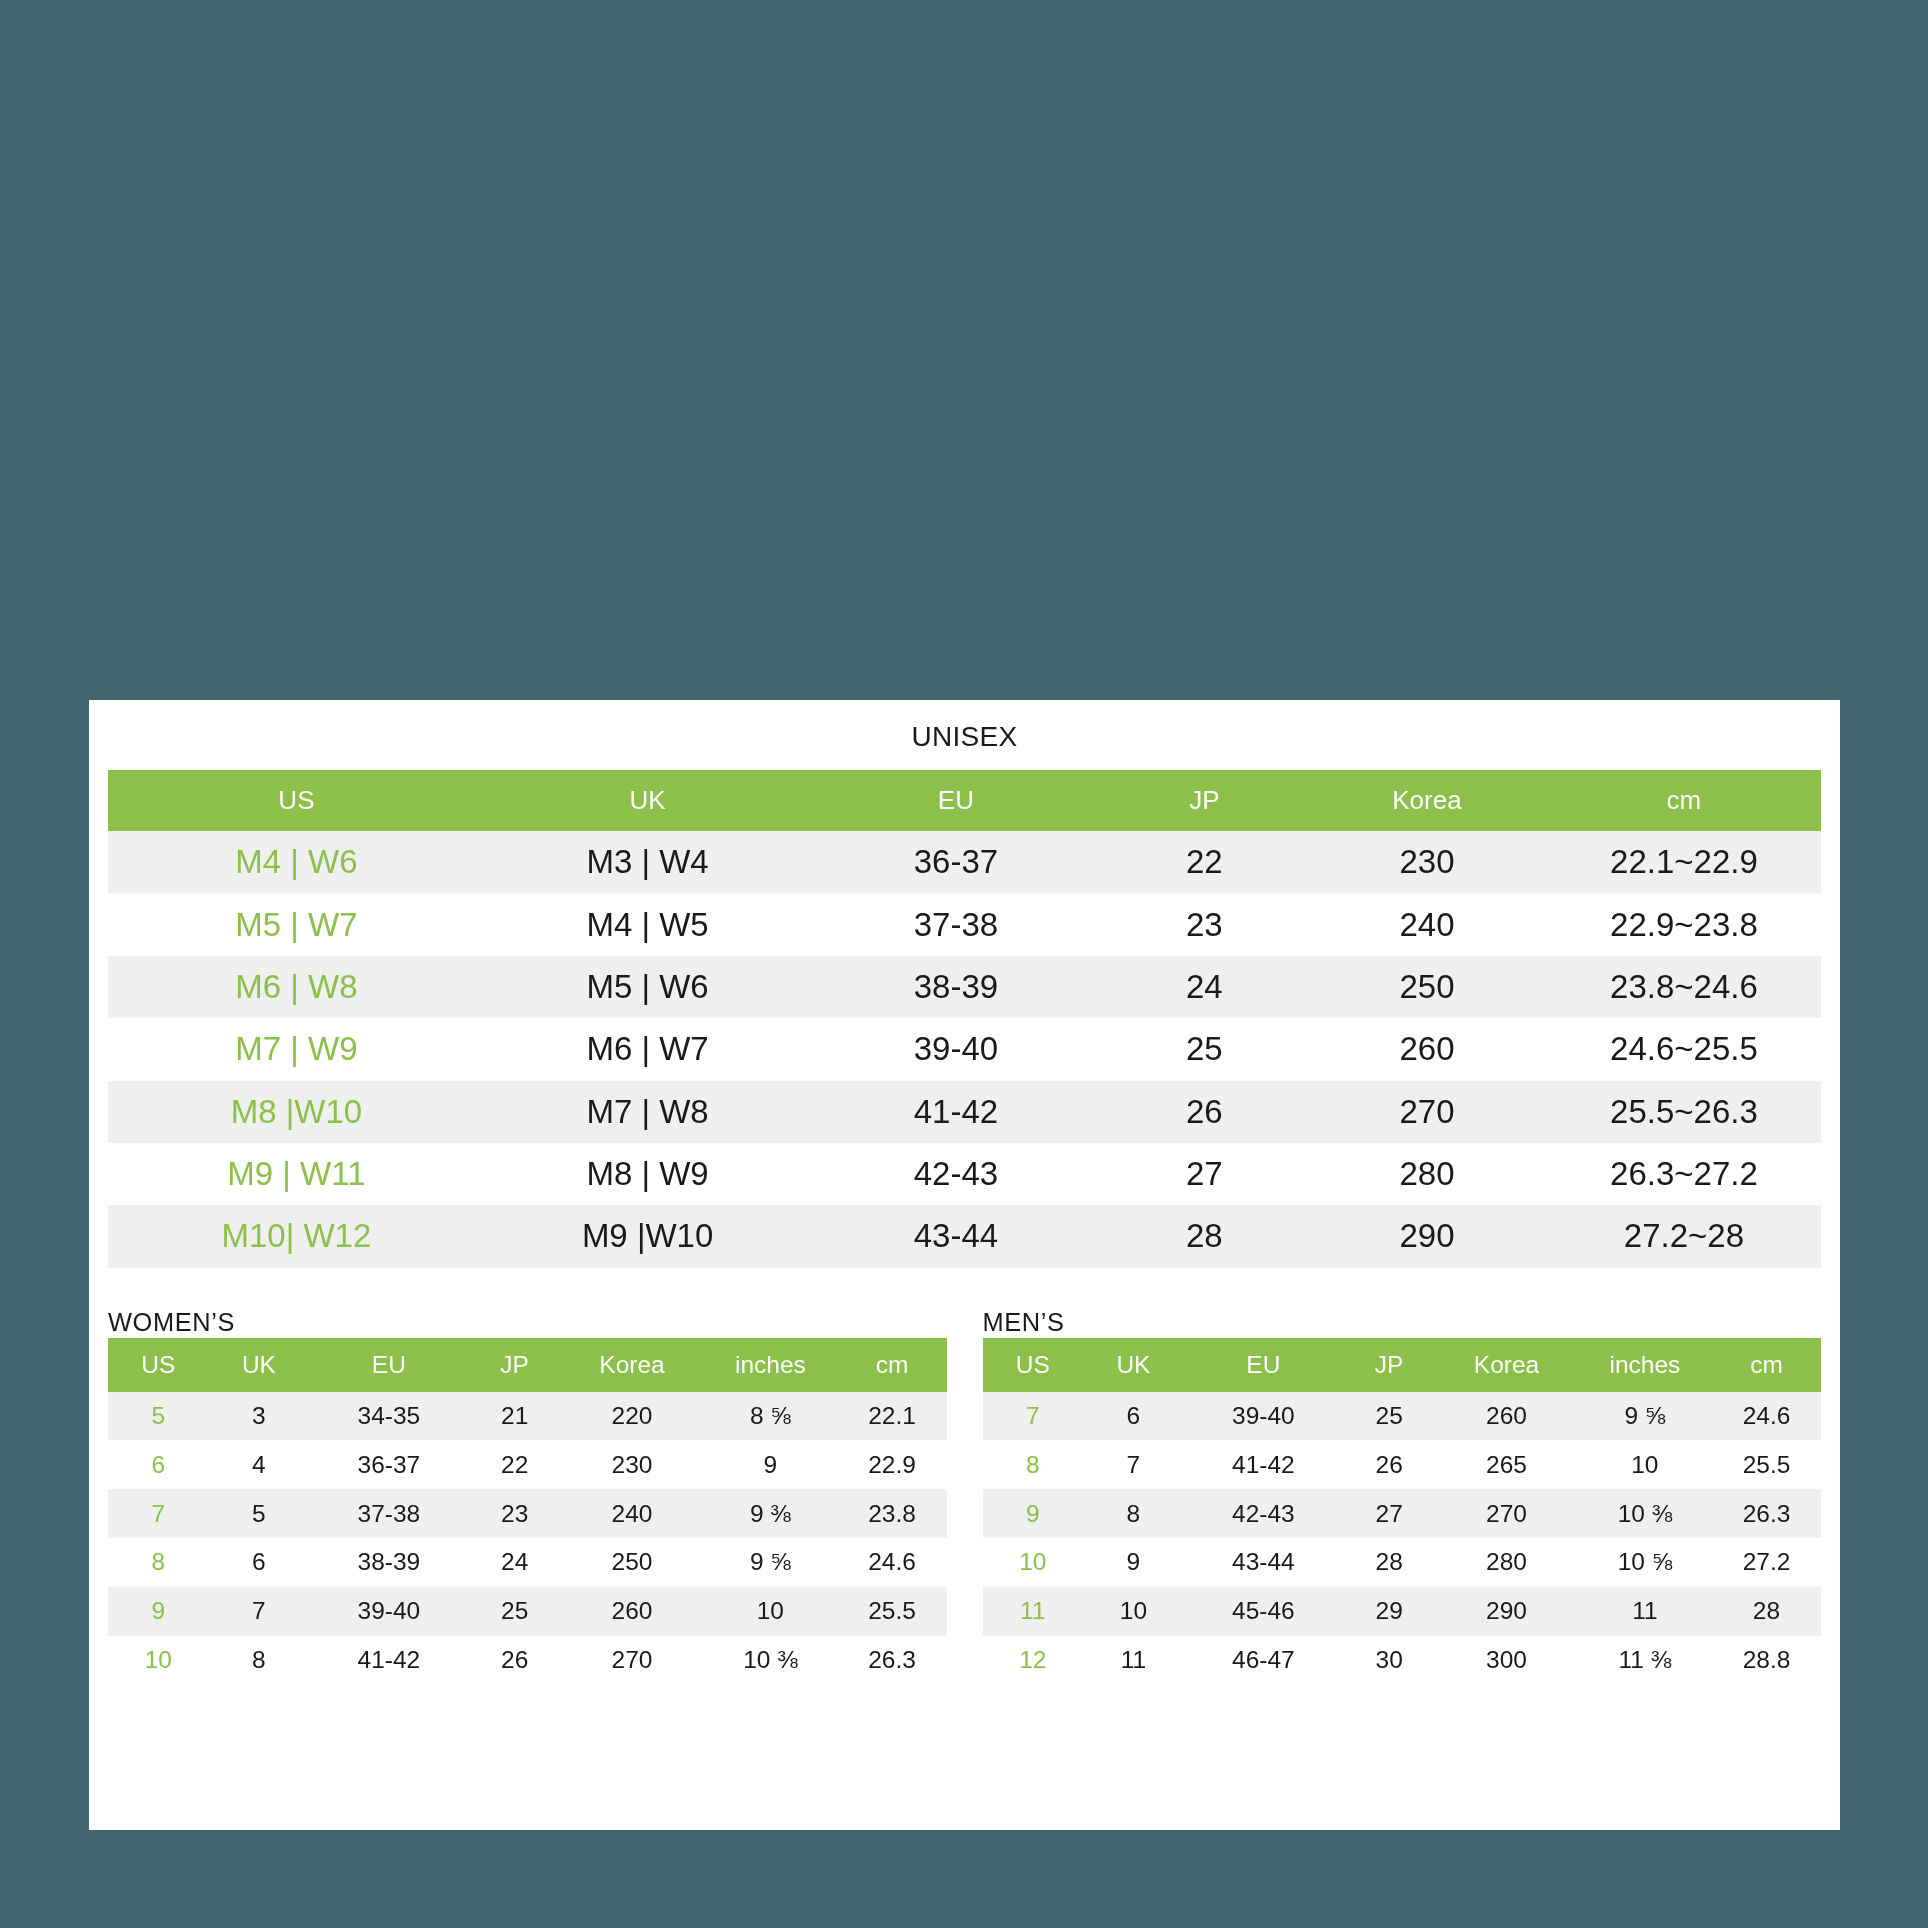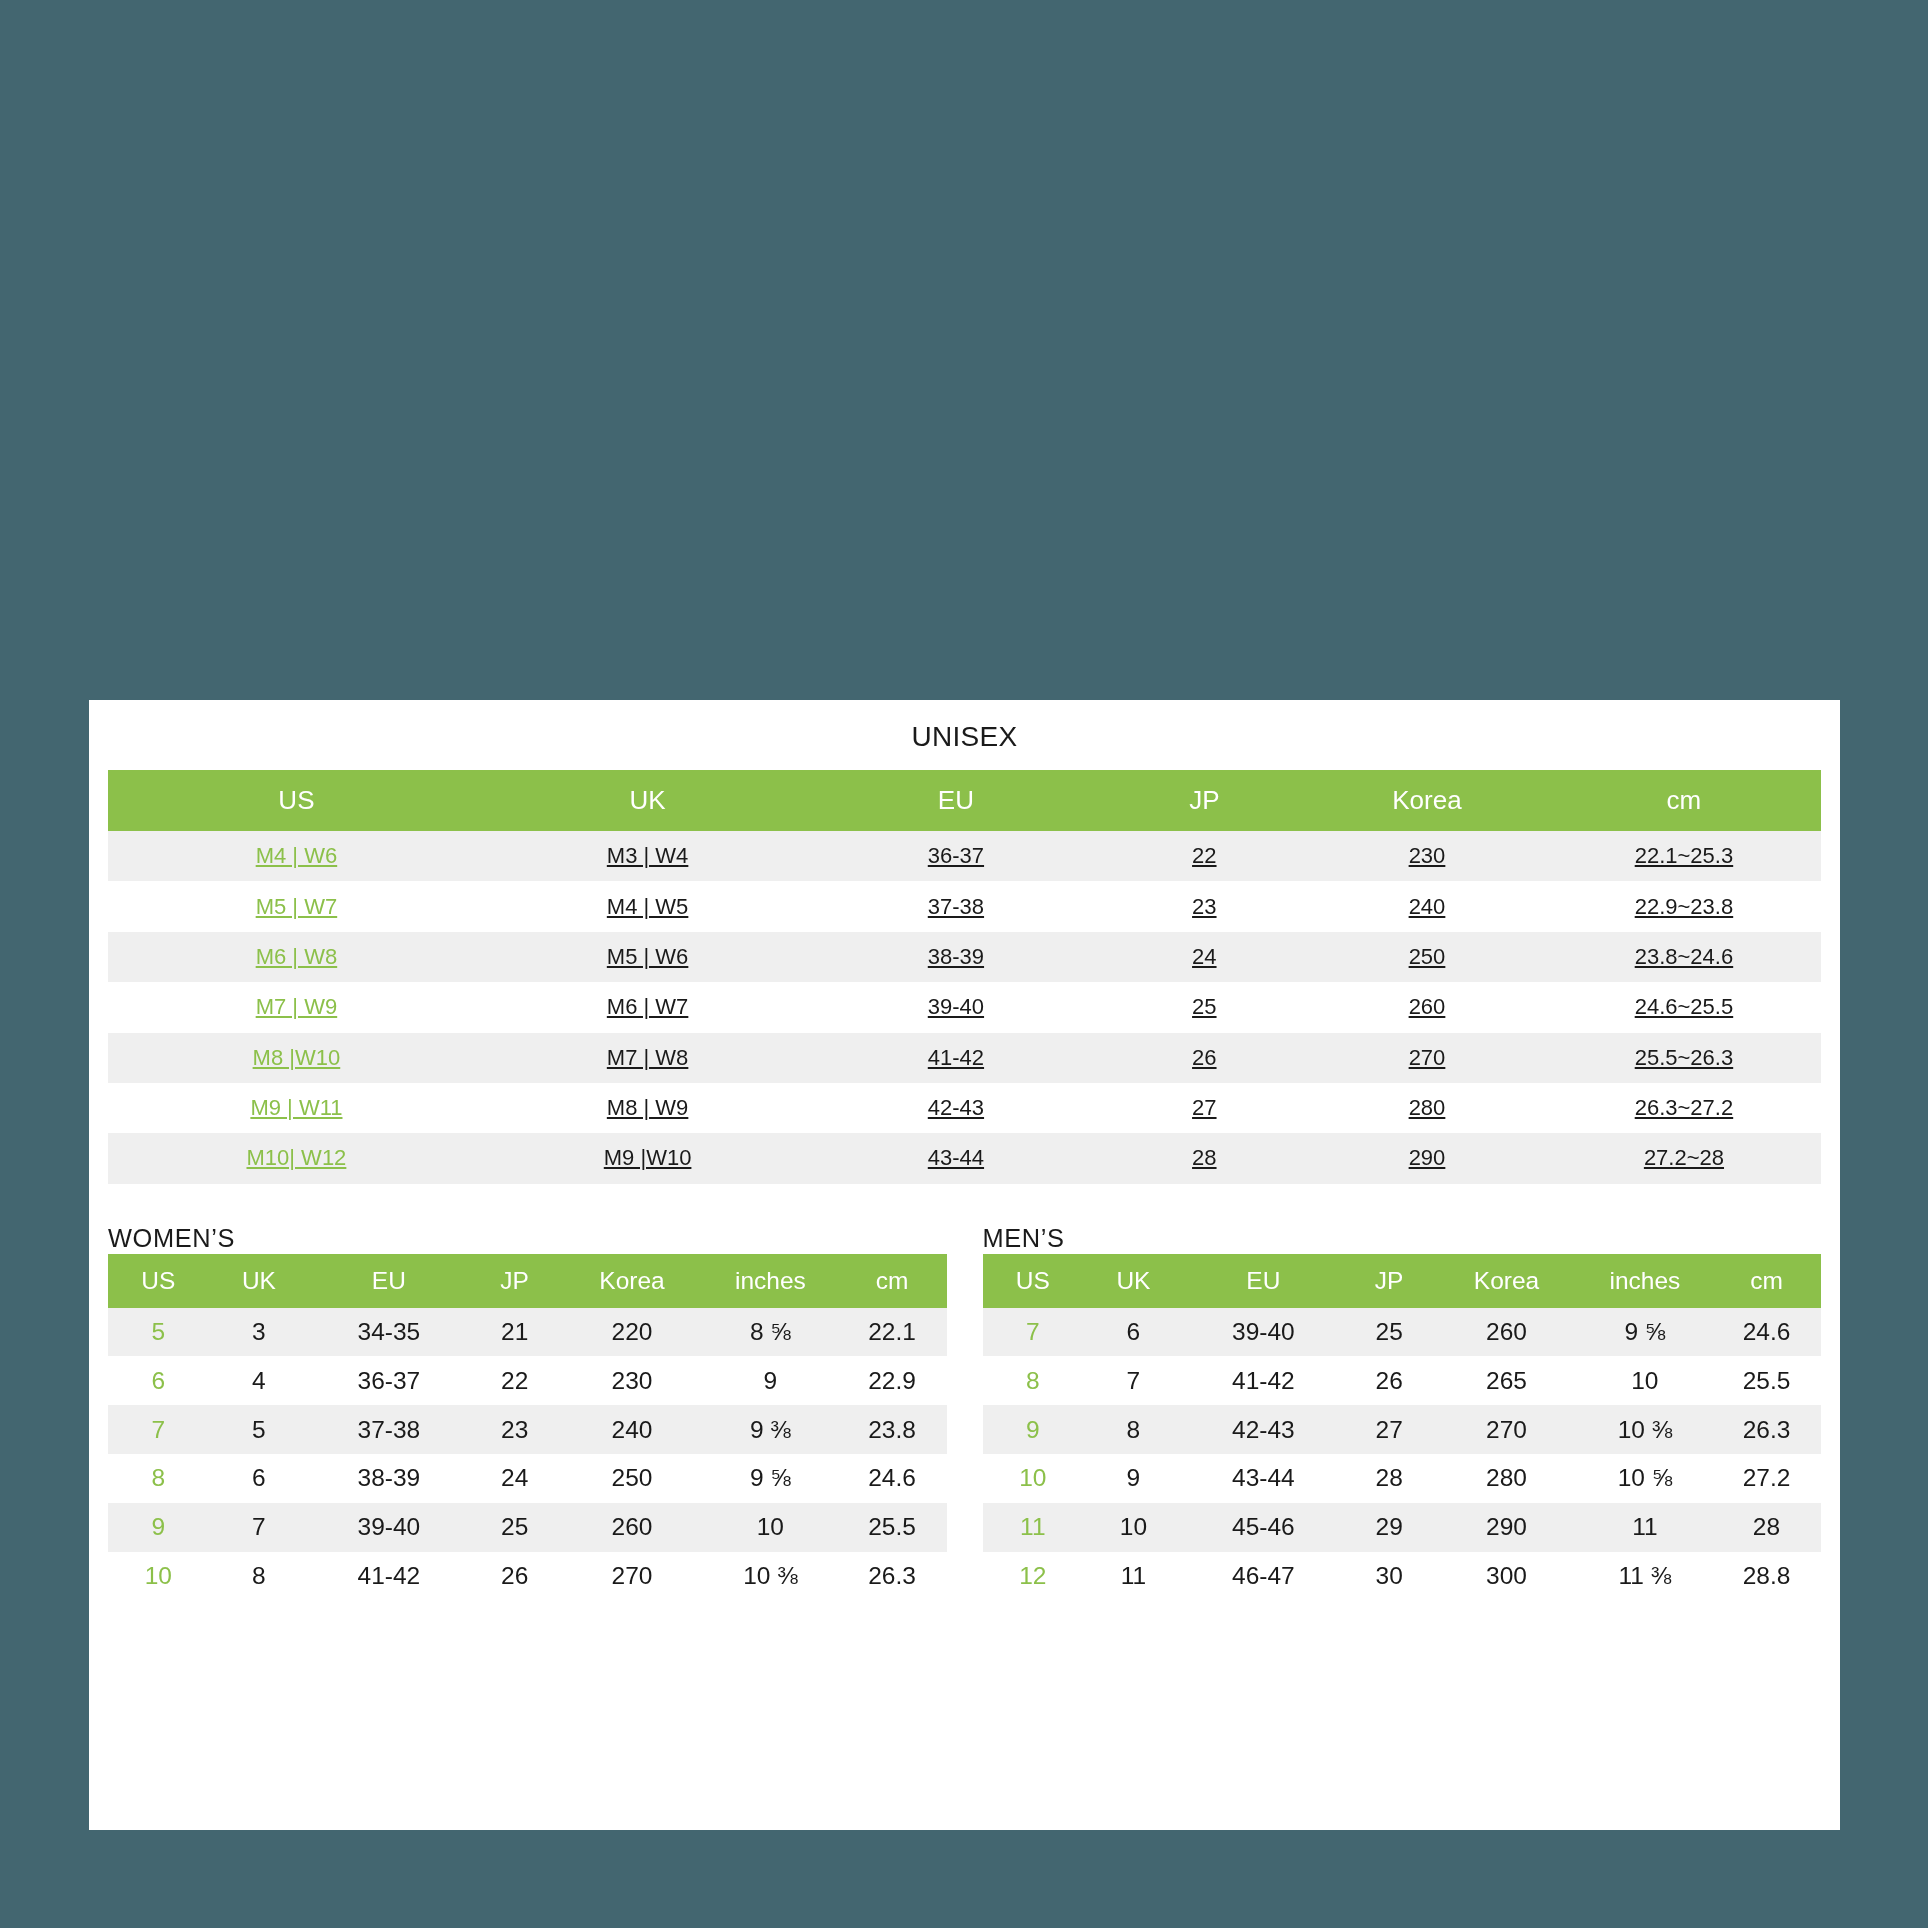--- a/index.html
+++ b/index.html
@@ -58,21 +58,21 @@
   }
   td.accent {
     color: #8cc04a;
   }
 
   
   .unisex-wrap {
     margin: 17px 19px 0 19px;
   }
   .unisex-wrap th { font-size: 26px; }
-  .unisex-wrap td { font-size: 22px; padding: 12.2px 0; text-decoration: underline; }
+  .unisex-wrap td { font-size: 33px; padding: 12.2px 0; }
 
   
   .lower {
     display: flex;
     margin: 40px 19px 0 19px;
     gap: 36px;
   }
   .lower-col {
     flex: 1 1 0;
     min-width: 0;
@@ -119,21 +119,21 @@
           <th>cm</th>
         </tr>
       </thead>
       <tbody>
         <tr>
           <td class="accent">M4 | W6</td>
           <td>M3 | W4</td>
           <td>36-37</td>
           <td>22</td>
           <td>230</td>
-          <td>22.1~25.3</td>
+          <td>22.1~22.9</td>
         </tr>
         <tr>
           <td class="accent">M5 | W7</td>
           <td>M4 | W5</td>
           <td>37-38</td>
           <td>23</td>
           <td>240</td>
           <td>22.9~23.8</td>
         </tr>
         <tr>

